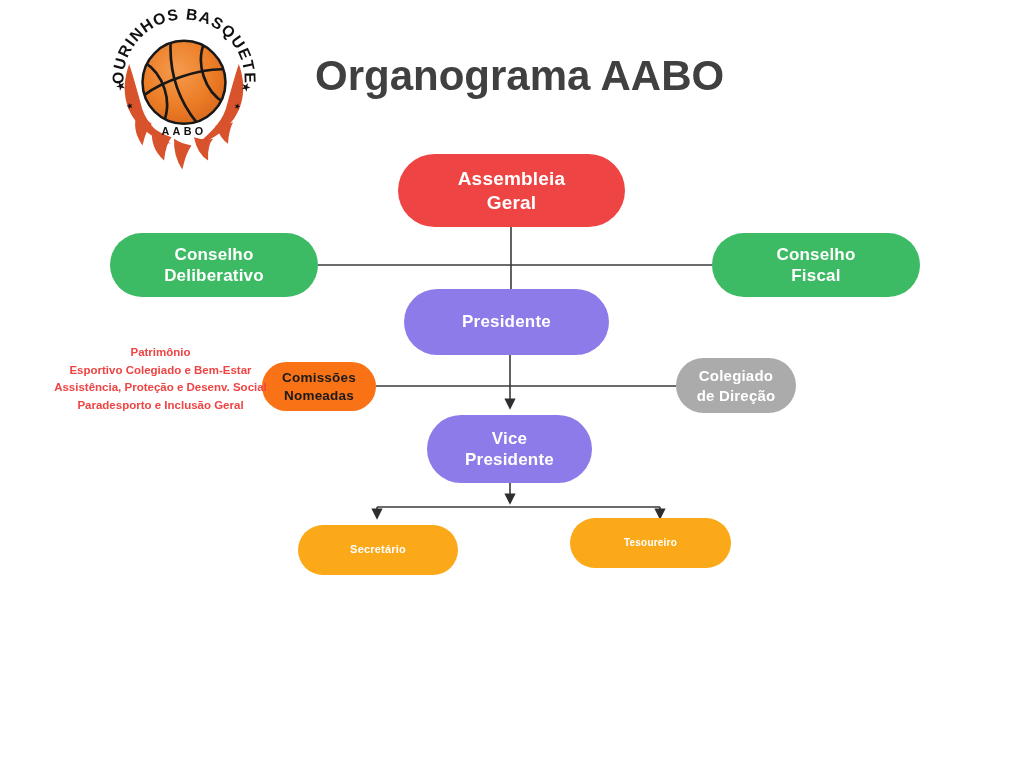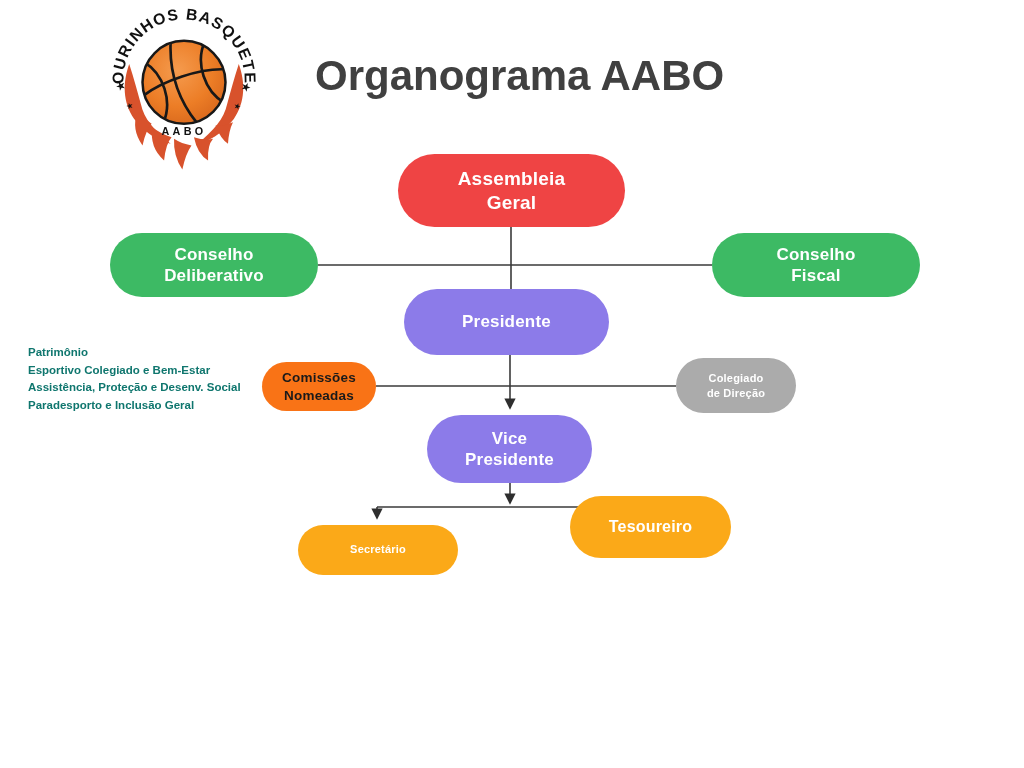--- a/index.html
+++ b/index.html
@@ -16,26 +16,26 @@
   .node{
     position:absolute;display:flex;align-items:center;justify-content:center;
     text-align:center;font-weight:bold;white-space:pre-line;border-radius:999px;
     line-height:1.25;letter-spacing:.2px;
   }
   #n-assembleia{left:398px;top:154px;width:227px;height:73px;font-size:19px;}
   #n-consdelib{left:110px;top:233px;width:208px;height:64px;font-size:17px;}
   #n-consfiscal{left:712px;top:233px;width:208px;height:64px;font-size:17px;}
   #n-presidente{left:404px;top:289px;width:205px;height:66px;font-size:17px;}
   #n-comissoes{left:262px;top:362px;width:114px;height:49px;font-size:13.5px;line-height:1.3;}
-  #n-colegiado{left:676px;top:358px;width:120px;height:55px;font-size:11px;line-height:1.3;}
+  #n-colegiado{left:676px;top:358px;width:120px;height:55px;font-size:15px;line-height:1.3;}
   #n-vice{left:427px;top:415px;width:165px;height:68px;font-size:17px;}
   #n-secretario{left:298px;top:525px;width:160px;height:50px;font-size:11px;}
-  #n-tesoureiro{left:570px;top:496px;width:161px;height:62px;font-size:16px;}
+  #n-tesoureiro{left:570px;top:518px;width:161px;height:50px;font-size:10px;}
   #committees{
-    position:absolute;left:28px;top:344px;width:253px;color:#0f766e;
+    position:absolute;left:34px;top:344px;width:253px;text-align:center;color:#ef4444;
   }
   #committees .item{font-size:11.5px;font-weight:bold;line-height:17.5px;}
 </style>
 </head>
 <body>
 
 <div id="canvas">
 
   <svg class="logo" viewBox="0 0 200 200" aria-hidden="true">
     <defs>

